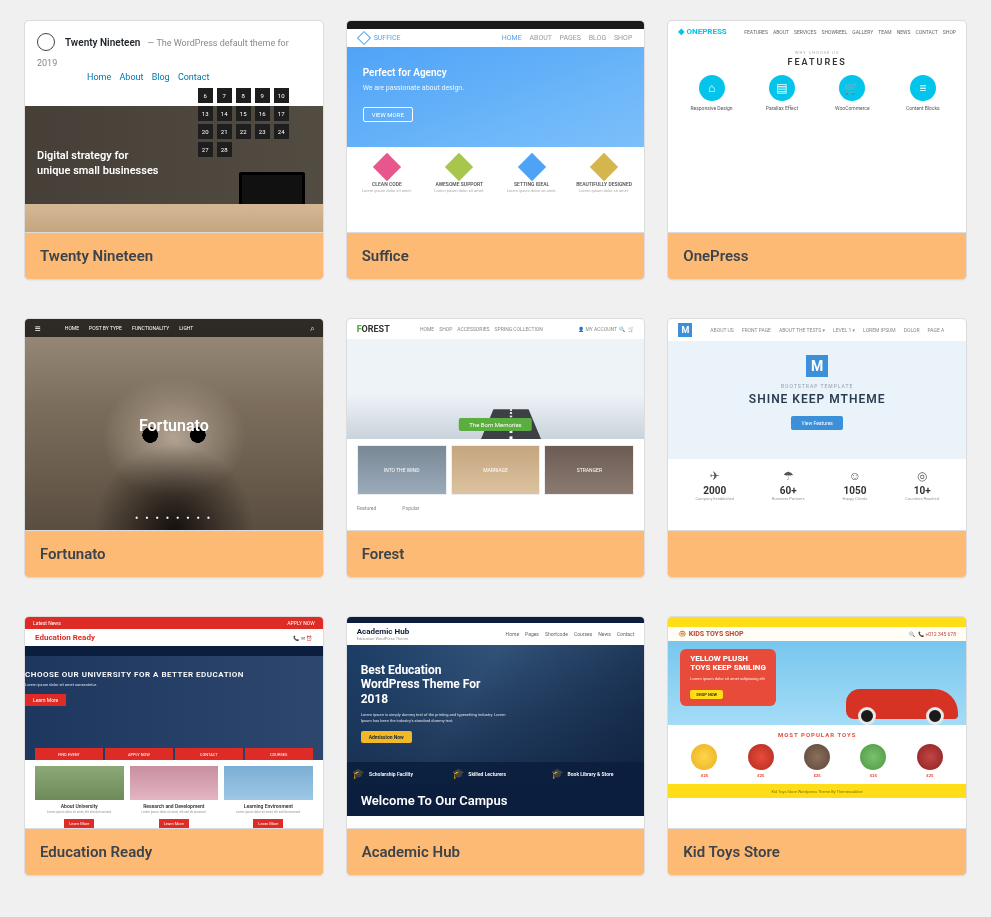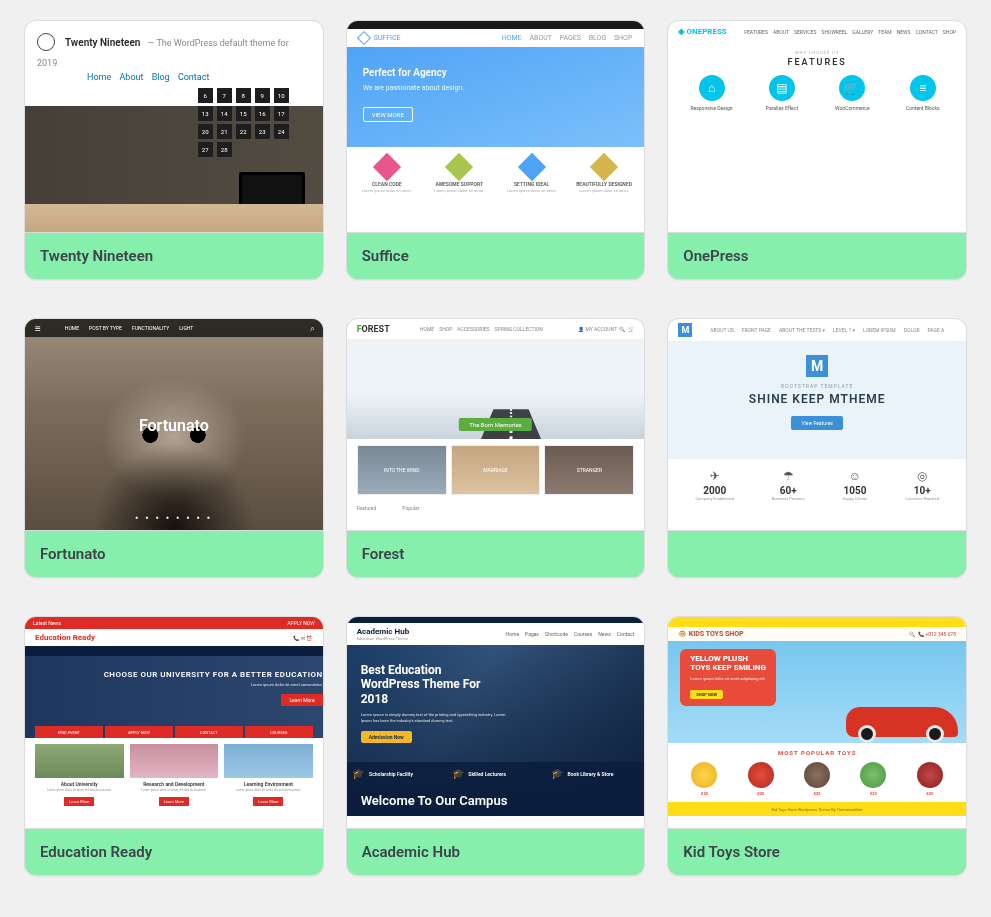--- a/index.html
+++ b/index.html
@@ -8,23 +8,23 @@
     font-family: -apple-system, BlinkMacSystemFont, "Segoe UI", Roboto, sans-serif;
     padding: 20px 24px;
     width: 991px;
   }
   .grid {
     display: grid;
     grid-template-columns: repeat(3, 1fr);
     gap: 38px 22px;
   }
   .card {
-    background: #86efac;
+    background: #fdba74;
     border: 1px solid #dcdcde;
-    border-radius: 12px;
+    border-radius: 5px;
     overflow: hidden;
     cursor: pointer;
     box-shadow: 0 1px 1px rgba(0,0,0,.04);
   }
   .thumb {
     width: 100%;
     height: 212px;
     position: relative;
     overflow: hidden;
     background: #fff;
@@ -139,21 +139,21 @@
   .mc-stats{display:flex;justify-content:space-around;padding:10px 8px;}
   .mc-st{text-align:center;}
   .mc-ic{font-size:12px;color:#555;}
   .mc-n{font-size:10px;font-weight:700;color:#333;margin-top:2px;}
   .mc-l{font-size:4px;color:#999;}
 
   
   .er-top{height:12px;background:#de2b26;display:flex;justify-content:space-between;padding:0 8px;align-items:center;font-size:5px;color:#fff;}
   .er-head{display:flex;justify-content:space-between;align-items:center;padding:4px 10px;background:#fff;font-size:5px;color:#666;}
   .er-logo{font-size:8px;font-weight:700;color:#de2b26;}
-  .er-hero{height:82px;position:relative;background:linear-gradient(rgba(30,50,80,.5),rgba(30,50,80,.5)),linear-gradient(90deg,#1d3c6e,#3d5c8e);color:#fff;text-align:right;}
+  .er-hero{height:104px;position:relative;background:linear-gradient(rgba(30,50,80,.5),rgba(30,50,80,.5)),linear-gradient(90deg,#1d3c6e,#3d5c8e);color:#fff;text-align:left;}
   .er-hh{font-size:8px;font-weight:600;padding-top:14px;letter-spacing:.5px;}
   .er-hs{font-size:4px;opacity:.85;margin-top:3px;}
   .er-btn{display:inline-block;background:#de2b26;font-size:5px;padding:3px 8px;margin-top:6px;}
   .er-tiles{position:absolute;bottom:0;left:10px;right:10px;display:flex;gap:2px;}
   .er-tl{flex:1;height:12px;background:#de2b26;font-size:4px;color:#fff;display:flex;align-items:center;justify-content:center;}
   .er-cols{display:flex;gap:6px;padding:6px 10px;}
   .er-col{flex:1;}
   .er-img{height:34px;background:#ddd;margin-bottom:3px;}
   .er-img.a{background:linear-gradient(#8ba876,#6d8a58);}
   .er-img.b{background:linear-gradient(#c78fa0,#e4b5c2);}
@@ -175,21 +175,21 @@
   .ah-tiles{position:absolute;bottom:0;left:0;right:0;display:flex;}
   .ah-tl{flex:1;background:rgba(11,30,61,.9);padding:6px;display:flex;align-items:center;gap:4px;}
   .ah-ti{color:#f2b827;font-size:10px;}
   .ah-tt{font-size:5px;color:#fff;font-weight:600;line-height:1.2;}
   .ah-foot{background:#0b1e3d;color:#fff;font-size:13px;font-weight:600;padding:8px 14px;}
 
   
   .kt-top{height:10px;background:#ffde17;}
   .kt-head{display:flex;justify-content:space-between;align-items:center;padding:3px 10px;background:#fffdf5;font-size:5px;color:#c44;}
   .kt-logo{font-size:7px;font-weight:700;color:#b8432e;text-align:right;}
-  .kt-hero{height:102px;position:relative;background:linear-gradient(180deg,#78c6ee,#a4dcf6);padding:8px 12px;}
+  .kt-hero{height:84px;position:relative;background:linear-gradient(180deg,#78c6ee,#a4dcf6);padding:8px 12px;}
   .kt-bubble{background:#e84b3a;color:#fff;display:inline-block;padding:6px 10px;border-radius:6px;position:relative;}
   .kt-bh{font-size:8px;font-weight:800;line-height:1.1;}
   .kt-bs{font-size:4px;opacity:.9;margin-top:3px;}
   .kt-bb{display:inline-block;background:#ffde17;color:#333;font-size:4px;padding:2px 6px;border-radius:2px;margin-top:4px;font-weight:700;}
   .kt-car{position:absolute;right:8px;bottom:6px;}
   .kt-car-body{width:112px;height:30px;background:#d63324;border-radius:14px 24px 4px 8px;position:relative;}
   .kt-wheel{position:absolute;bottom:-6px;width:18px;height:18px;border-radius:50%;background:#1a1a1a;border:3px solid #e8e8e8;}
   .kt-wheel.l{left:12px;}
   .kt-wheel.r{right:14px;}
   .kt-sect{text-align:center;font-size:6px;font-weight:700;color:#e84b3a;padding:6px 0;letter-spacing:1px;}
@@ -245,20 +245,24 @@
               <span>22</span>
               <span>23</span>
               <span>24</span>
             </div>
           <div class="tn-cal-row">
               <span>27</span>
               <span>28</span>
             </div>
         </div>
         <div class="tn-monitor"></div>
+        <div class="tn-hero-text">
+          <span>Digital strategy for</span><br>
+          <span>unique small businesses</span>
+        </div>
         <div class="tn-desk"></div>
       </div>
     </div>
     <div class="title-bar">Twenty Nineteen</div>
   </div>
 
   <div class="card">
     <div class="thumb">
       <div class="sf-bar"></div>
       <div class="sf-head">

